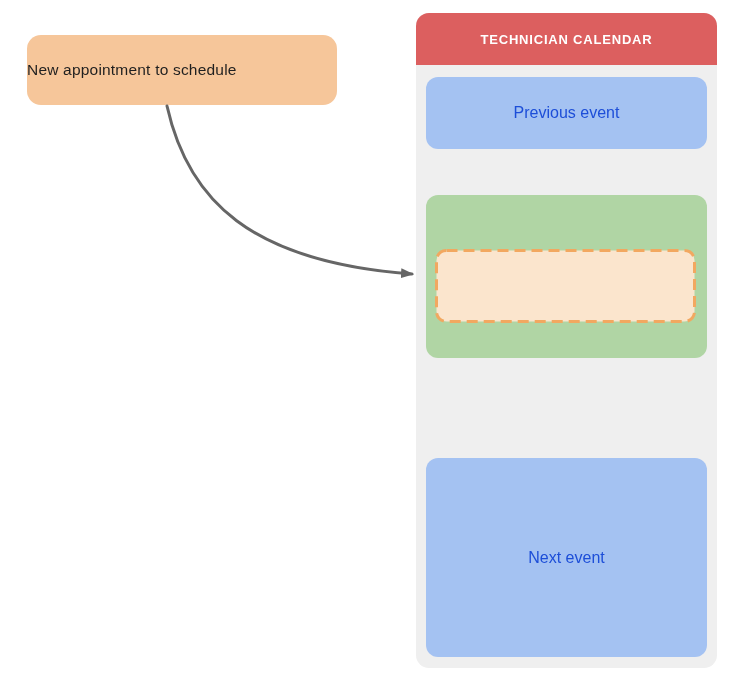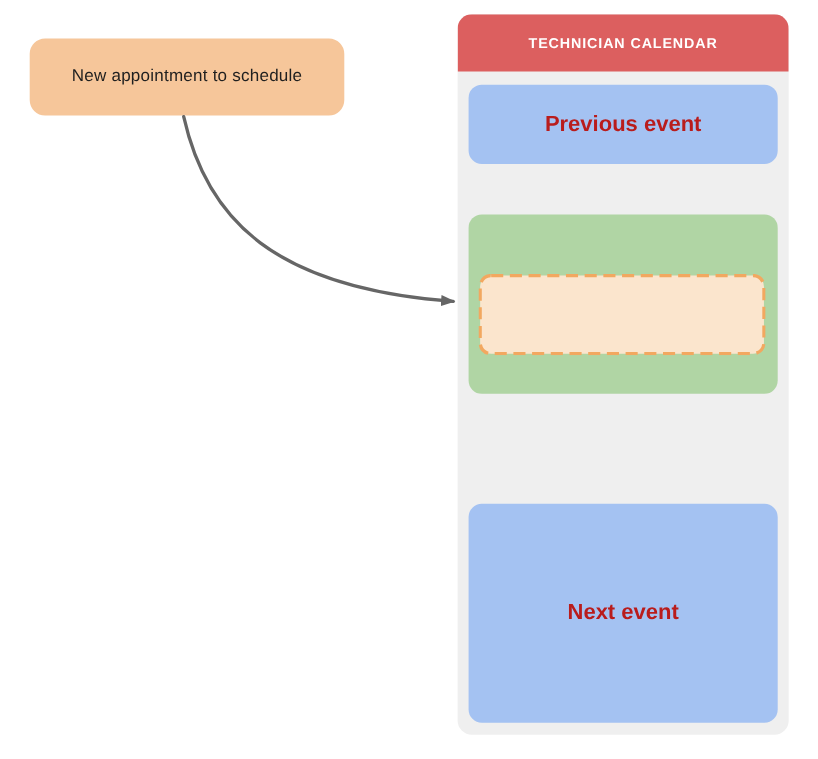--- a/index.html
+++ b/index.html
@@ -13,27 +13,26 @@
     width: 744px;
     height: 690px;
     overflow: hidden;
   }
 
   
   .note {
     position: absolute;
     left: 27px;
     top: 35px;
-    width: 286px;
+    width: 310px;
     height: 70px;
     background: #F6C69A;
     border-radius: 14px;
     display: flex;
     align-items: center;
-    justify-content: center;
   }
   .note span {
     font-size: 15.5px;
     font-weight: 500;
     color: #1F1F1F;
     letter-spacing: 0.2px;
   }
 
   
   .arrow-svg {
@@ -77,23 +76,23 @@
     position: absolute;
     left: 10px;
     width: 281px;
     background: #A4C2F2;
     border-radius: 12px;
     display: flex;
     align-items: center;
     justify-content: center;
   }
   .event span {
-    font-size: 20px;
-    font-weight: 700;
-    color: #b91c1c;
+    font-size: 16px;
+    font-weight: 400;
+    color: #1d4ed8;
   }
   .event.prev { top: 64px;  height: 72px; }
   .event.next { top: 445px; height: 199px; justify-content: center; }
 
   .availability {
     position: absolute;
     left: 10px;
     top: 182px;
     width: 281px;
     height: 163px;

